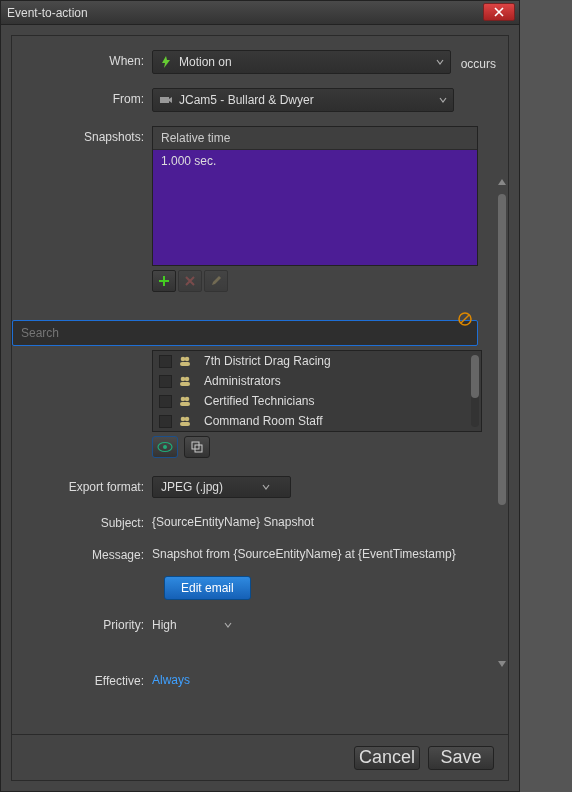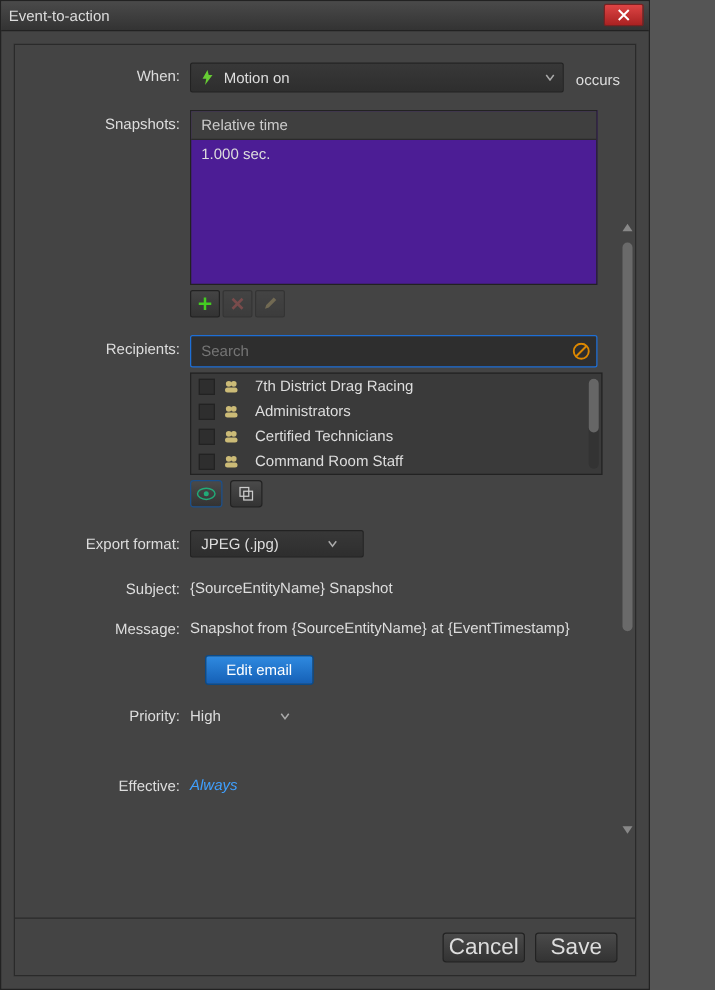--- a/index.html
+++ b/index.html
@@ -145,20 +145,21 @@
     .tbtn.disabled { opacity: .45; cursor: default; }
     .search-input {
       flex: 1;
       height: 26px;
       background: #2e2e2e;
       border: 1px solid #1e6fd6;
       border-radius: 2px;
       padding: 0 28px 0 8px;
       color: #ddd;
       position: relative;
+      margin-top: 14px;
     }
     .search-wrap { position: relative; flex:1; display:flex; }
     .search-clear {
       position: absolute; right: 5px; top: 5px;
       width: 16px; height: 16px;
       display:flex;align-items:center;justify-content:center;
       cursor:pointer;
     }
     .recip-list {
       border: 1px solid #222;
@@ -212,21 +213,21 @@
       height: 24px;
       padding: 0 16px;
       border: 1px solid #0a4b8a;
       background: linear-gradient(#2f8ae0,#1560b6);
       color: #fff;
       border-radius: 3px;
       cursor:pointer;
       font-size:12px;
       margin-left:12px;
     }
-    .link { color: #3fa0ff; cursor:pointer; padding-top:3px;font-style:italic;}
+    .link { color: #3fa0ff; cursor:pointer; padding-top:3px;}
     .footer {
       height: 46px;
       border-top: 1px solid #2a2a2a;
       display: flex;
       justify-content: flex-end;
       align-items: center;
       gap: 8px;
       padding: 0 14px;
     }
     .btn {
@@ -280,20 +281,37 @@
             </span>
             <span>Motion on</span>
             <span class="chev"><svg viewBox="0 0 8 8">
                   <path d="M1 2 L4 6 L7 2" stroke="#aaa" fill="none" stroke-width="1.2"></path>
                 </svg></span>
           </div>
           <span class="suffix-text">occurs</span>
         </div>
       </div>
 
+      <div class="row">
+        <div class="label-col">From:</div>
+        <div class="ctrl-col">
+          <div class="combo" style="margin-right:42px">
+            <span class="icon-sm">
+              <svg viewBox="0 0 14 14">
+                  <rect x="1" y="4" width="9" height="6" fill="#999"></rect>
+                  <path d="M10 6 L13 4 V10 L10 8 Z" fill="#999"></path>
+                </svg>
+            </span>
+            <span>JCam5 - Bullard &amp; Dwyer</span>
+            <span class="chev"><svg viewBox="0 0 8 8">
+                  <path d="M1 2 L4 6 L7 2" stroke="#aaa" fill="none" stroke-width="1.2"></path>
+                </svg></span>
+          </div>
+        </div>
+      </div>
 
       <div class="row" style="margin-bottom:4px">
         <div class="label-col">Snapshots:</div>
         <div class="ctrl-col" style="margin-right:18px">
           <div class="snapshot-box">
             <div class="snap-header">
               <div class="col">Relative time</div>
             </div>
             <div class="snap-body">
               <span>1.000 sec.</span>
@@ -314,21 +332,20 @@
             </svg>
         </div>
         <div class="tbtn disabled">
           <svg width="12" height="12" viewBox="0 0 12 12">
               <path d="M2 10 L3 7 L9 1 L11 3 L5 9 Z" fill="#a96"></path>
             </svg>
         </div>
       </div>
 
       <div class="row tight">
-        <div class="label-col">Recipients:</div>
         <div class="ctrl-col" style="margin-right:18px">
           <div class="search-wrap">
             <input type="text" class="search-input" placeholder="Search" style="">
             <div class="search-clear">
               <svg width="14" height="14" viewBox="0 0 14 14">
                   <circle cx="7" cy="7" r="6" fill="none" stroke="#d80" stroke-width="1.5"></circle>
                   <path d="M3 11 L11 3" stroke="#d80" stroke-width="1.5"></path>
                 </svg>
             </div>
           </div>

